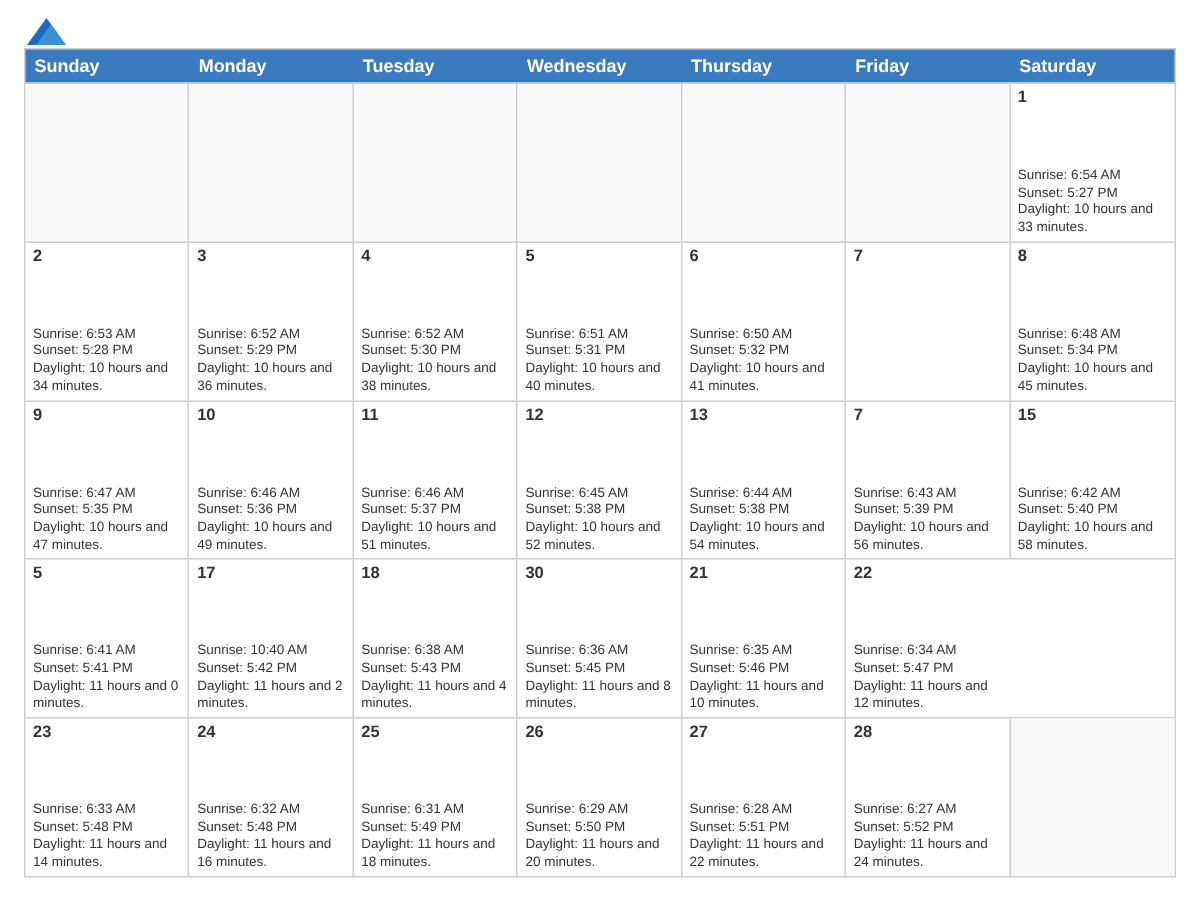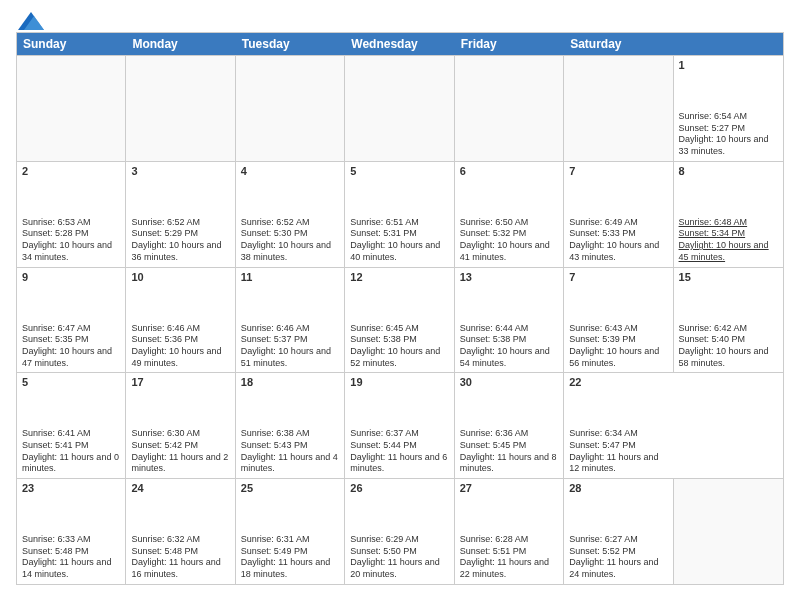--- a/index.html
+++ b/index.html
@@ -123,20 +123,21 @@
       <div class="location"></div>
     </div>
   </div>
 
   <div class="calendar">
     <div class="cal-header" id="cal-header">
         <div class="cal-header-cell">Sunday</div>
         <div class="cal-header-cell">Monday</div>
         <div class="cal-header-cell">Tuesday</div>
         <div class="cal-header-cell">Wednesday</div>
+        <div class="cal-header-cell">Thursday</div>
         <div class="cal-header-cell">Friday</div>
         <div class="cal-header-cell">Saturday</div>
       </div>
     <div class="cal-body" id="cal-body">
         <div class="cal-row">
           <div class="cal-cell empty"></div>
           <div class="cal-cell empty"></div>
           <div class="cal-cell empty"></div>
           <div class="cal-cell empty"></div>
           <div class="cal-cell empty"></div>
@@ -174,27 +175,24 @@
 Daylight: 10 hours and 40 minutes.</div>
           </div>
           <div class="cal-cell">
             <span class="day-num">6</span>
             <div class="cell-text" style="white-space: pre-line;">Sunrise: 6:50 AM
 Sunset: 5:32 PM
 Daylight: 10 hours and 41 minutes.</div>
           </div>
           <div class="cal-cell">
             <span class="day-num">7</span>
-            <div class="cell-text" style="white-space: pre-line;">Sunrise: 6:49 AM
-Sunset: 5:33 PM
-Daylight: 10 hours and 43 minutes.</div>
           </div>
           <div class="cal-cell">
             <span class="day-num">8</span>
-            <div class="cell-text" style="white-space: pre-line; text-decoration: underline;">Sunrise: 6:48 AM
+            <div class="cell-text" style="white-space: pre-line;">Sunrise: 6:48 AM
 Sunset: 5:34 PM
 Daylight: 10 hours and 45 minutes.</div>
           </div>
         </div>
         <div class="cal-row">
           <div class="cal-cell">
             <span class="day-num">9</span>
             <div class="cell-text" style="white-space: pre-line;">Sunrise: 6:47 AM
 Sunset: 5:35 PM
 Daylight: 10 hours and 47 minutes.</div>
@@ -238,41 +236,41 @@
         </div>
         <div class="cal-row">
           <div class="cal-cell">
             <span class="day-num">5</span>
             <div class="cell-text" style="white-space: pre-line;">Sunrise: 6:41 AM
 Sunset: 5:41 PM
 Daylight: 11 hours and 0 minutes.</div>
           </div>
           <div class="cal-cell">
             <span class="day-num">17</span>
-            <div class="cell-text" style="white-space: pre-line;">Sunrise: 6:30 AM
+            <div class="cell-text" style="white-space: pre-line;">Sunrise: 10:40 AM
 Sunset: 5:42 PM
 Daylight: 11 hours and 2 minutes.</div>
           </div>
           <div class="cal-cell">
             <span class="day-num">18</span>
             <div class="cell-text" style="white-space: pre-line;">Sunrise: 6:38 AM
 Sunset: 5:43 PM
 Daylight: 11 hours and 4 minutes.</div>
           </div>
           <div class="cal-cell">
-            <span class="day-num">19</span>
-            <div class="cell-text" style="white-space: pre-line;">Sunrise: 6:37 AM
-Sunset: 5:44 PM
-Daylight: 11 hours and 6 minutes.</div>
-          </div>
-          <div class="cal-cell">
             <span class="day-num">30</span>
             <div class="cell-text" style="white-space: pre-line;">Sunrise: 6:36 AM
 Sunset: 5:45 PM
 Daylight: 11 hours and 8 minutes.</div>
+          </div>
+          <div class="cal-cell">
+            <span class="day-num">21</span>
+            <div class="cell-text" style="white-space: pre-line;">Sunrise: 6:35 AM
+Sunset: 5:46 PM
+Daylight: 11 hours and 10 minutes.</div>
           </div>
           <div class="cal-cell">
             <span class="day-num">22</span>
             <div class="cell-text" style="white-space: pre-line;">Sunrise: 6:34 AM
 Sunset: 5:47 PM
 Daylight: 11 hours and 12 minutes.</div>
           </div>
         </div>
         <div class="cal-row">
           <div class="cal-cell">

